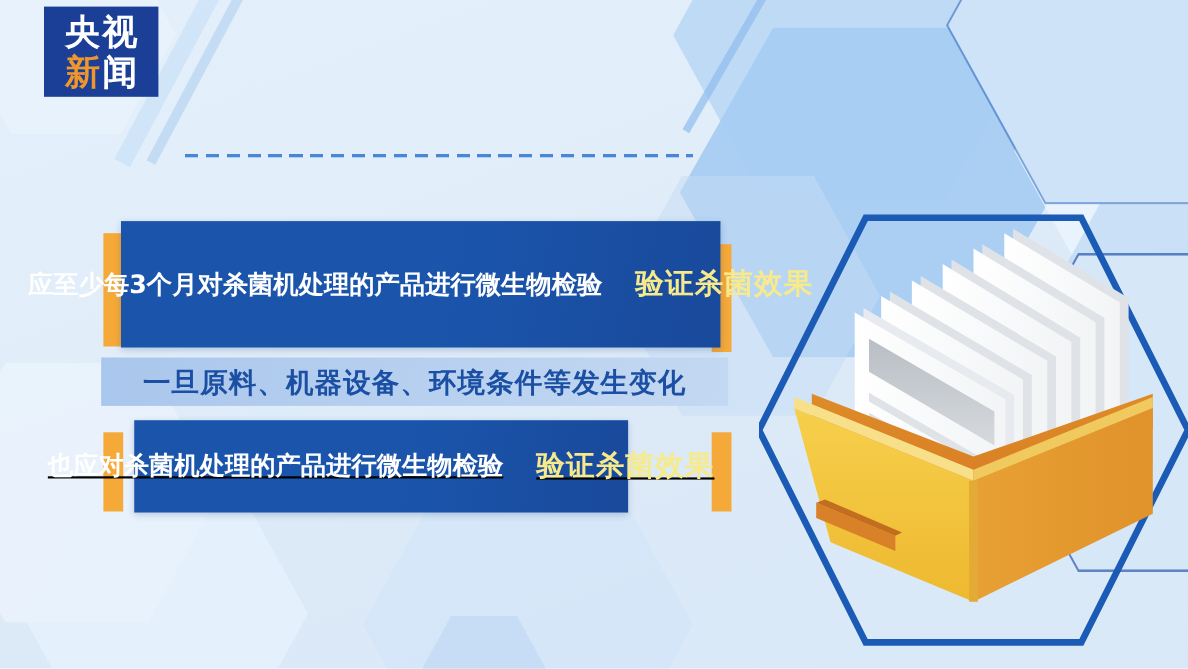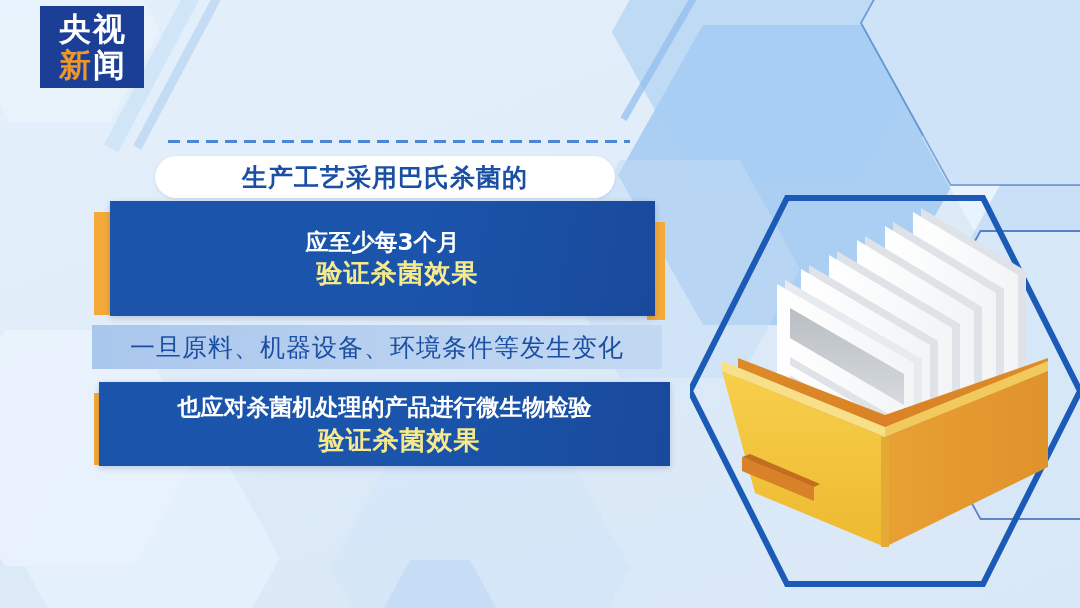--- a/index.html
+++ b/index.html
@@ -70,49 +70,49 @@
     white-space:nowrap;
   }
 
   
   .accent {
     position:absolute; width:18px; background:#f5a939;
   }
   .banner-blue {
     position:absolute;
     background:linear-gradient(100deg,#1a55ab 0%, #1a55ab 55%, #19499b 100%);
-    display:flex; flex-direction:column; align-items:center; justify-content:center;
+    display:flex; flex-direction:row; align-items:center; justify-content:center;
     box-shadow:0 2px 6px rgba(25,60,120,.22);
   }
   .banner-blue .ln {
     font-family:"DejaVu Sans","Liberation Sans",sans-serif;
     font-weight:700; color:#ffffff; white-space:nowrap;
   }
   .banner-blue .ln.em { color:#f6ea8c;margin-left:30px; }
 
   #b1 { left:110px; top:201px; width:545px; height:115px; }
   #b1 .ln { font-size:23px; line-height:30px; }
   #b1 .ln.em { font-size:26px; line-height:33px; letter-spacing:1px; }
   #a1 { left:94px; top:212px; height:103px; }
   #a1r { left:647px; top:222px; height:98px; }
 
-  #b3 { left:99px; top:382px; width:571px; height:84px; }
+  #b3 { left:122px; top:382px; width:449px; height:84px;text-decoration:underline; }
   #b3 .ln { font-size:23px; line-height:32px; }
   #b3 .ln.em { font-size:26px; line-height:34px; letter-spacing:1px; }
   #a3 { left:94px; top:393px; height:72px; }
   #a3r { left:647px; top:393px; height:72px; }
 
   #b2 {
     position:absolute; left:92px; top:325px; width:570px; height:44px;
     background:linear-gradient(100deg,#a9c6ec 0%, #b6cfef 45%, #c3d8f2 100%);
     display:flex; align-items:center; justify-content:center;
   }
   #b2 .t {
     font-family:"DejaVu Sans","Liberation Sans",sans-serif;
-    font-weight:400; font-size:25px; color:#1a4fa3; letter-spacing:1px;
+    font-weight:700; font-size:25px; color:#1a4fa3; letter-spacing:1px;
     white-space:nowrap;
   }
 
   
   #illus { position:absolute; left:690px; top:175px; width:390px; height:433px; }
   #illus svg { display:block; width:100%; height:100%; }
 </style>
 </head>
 <body>
 
@@ -152,28 +152,26 @@
       <span class="ch lw">央</span>
       <span class="ch lw">视</span>
     </div>
     <div class="row">
       <span class="ch lo">新</span>
       <span class="ch lw">闻</span>
     </div>
   </div>
 
   <div id="dashed"></div>
-  <div id="pill">
-    <span class="t">生产工艺采用巴氏杀菌的</span>
-  </div>
 
   <div class="accent" id="a1"></div>
   <div class="accent" id="a1r"></div>
   <div class="banner-blue" id="b1">
     <div class="ln">应至少每3个月</div>
+    <div class="ln">对杀菌机处理的产品进行微生物检验</div>
     <div class="ln em">验证杀菌效果</div>
   </div>
 
   <div id="b2">
     <span class="t">一旦原料、机器设备、环境条件等发生变化</span>
   </div>
 
   <div class="accent" id="a3"></div>
   <div class="accent" id="a3r"></div>
   <div class="banner-blue" id="b3">

